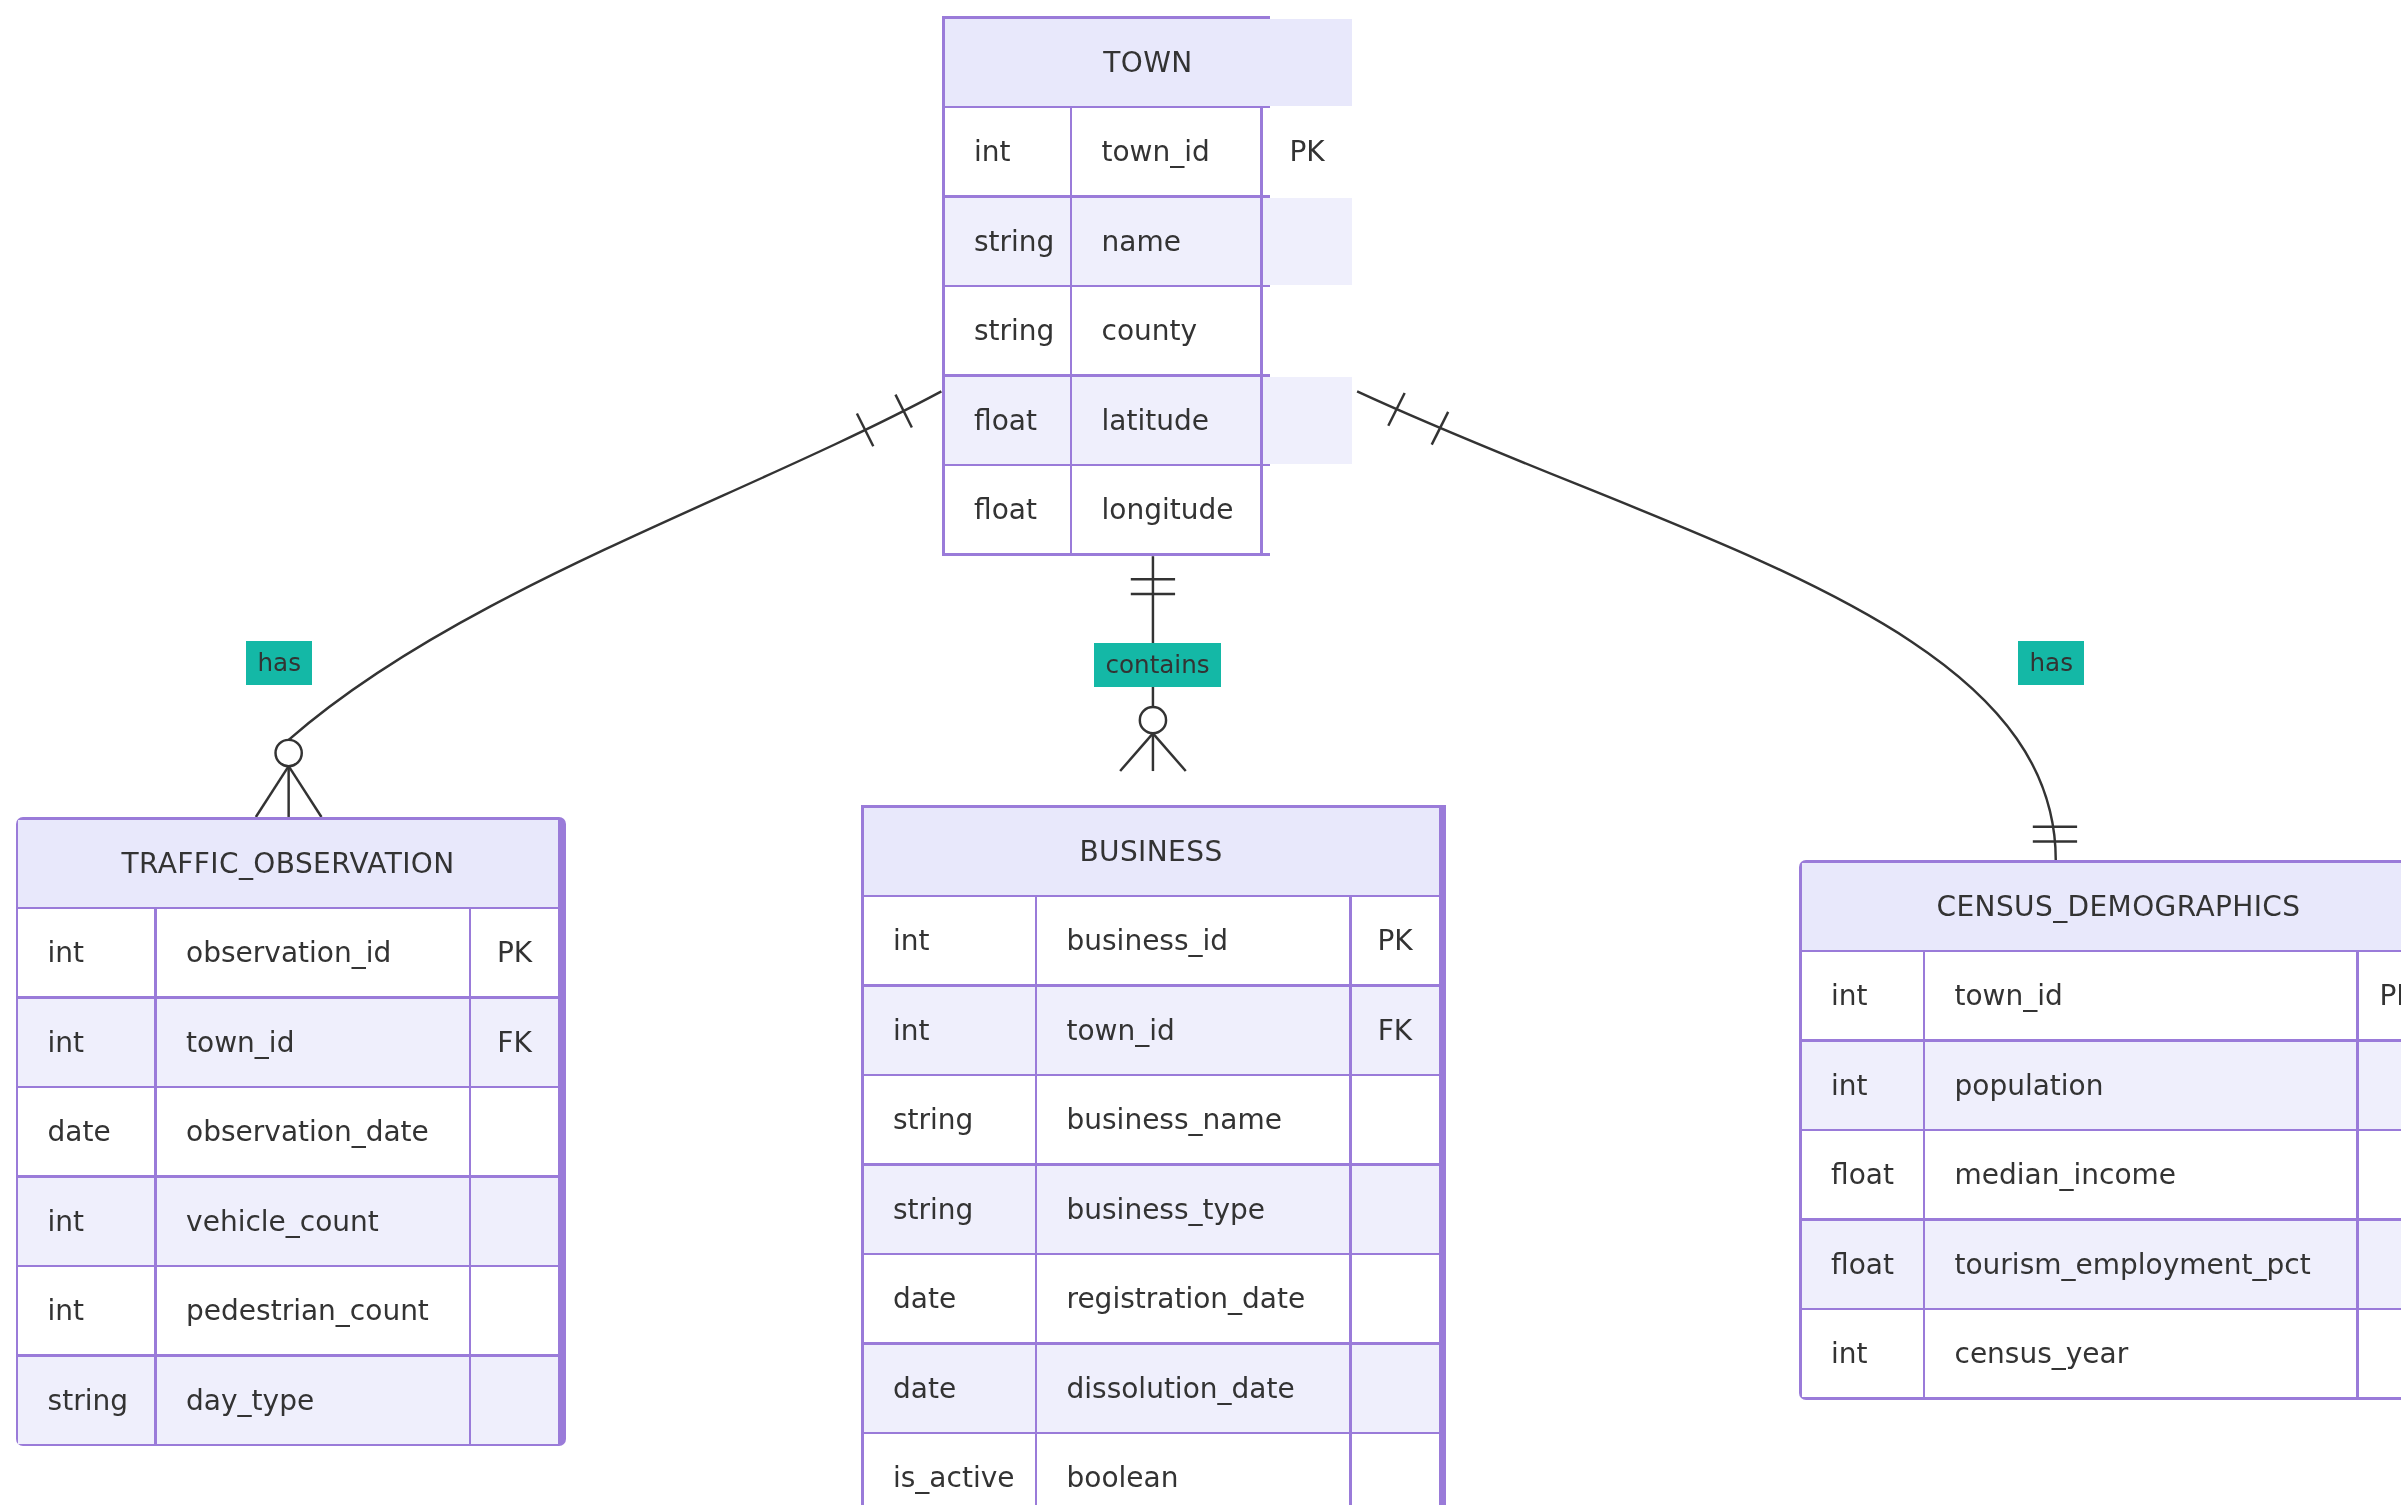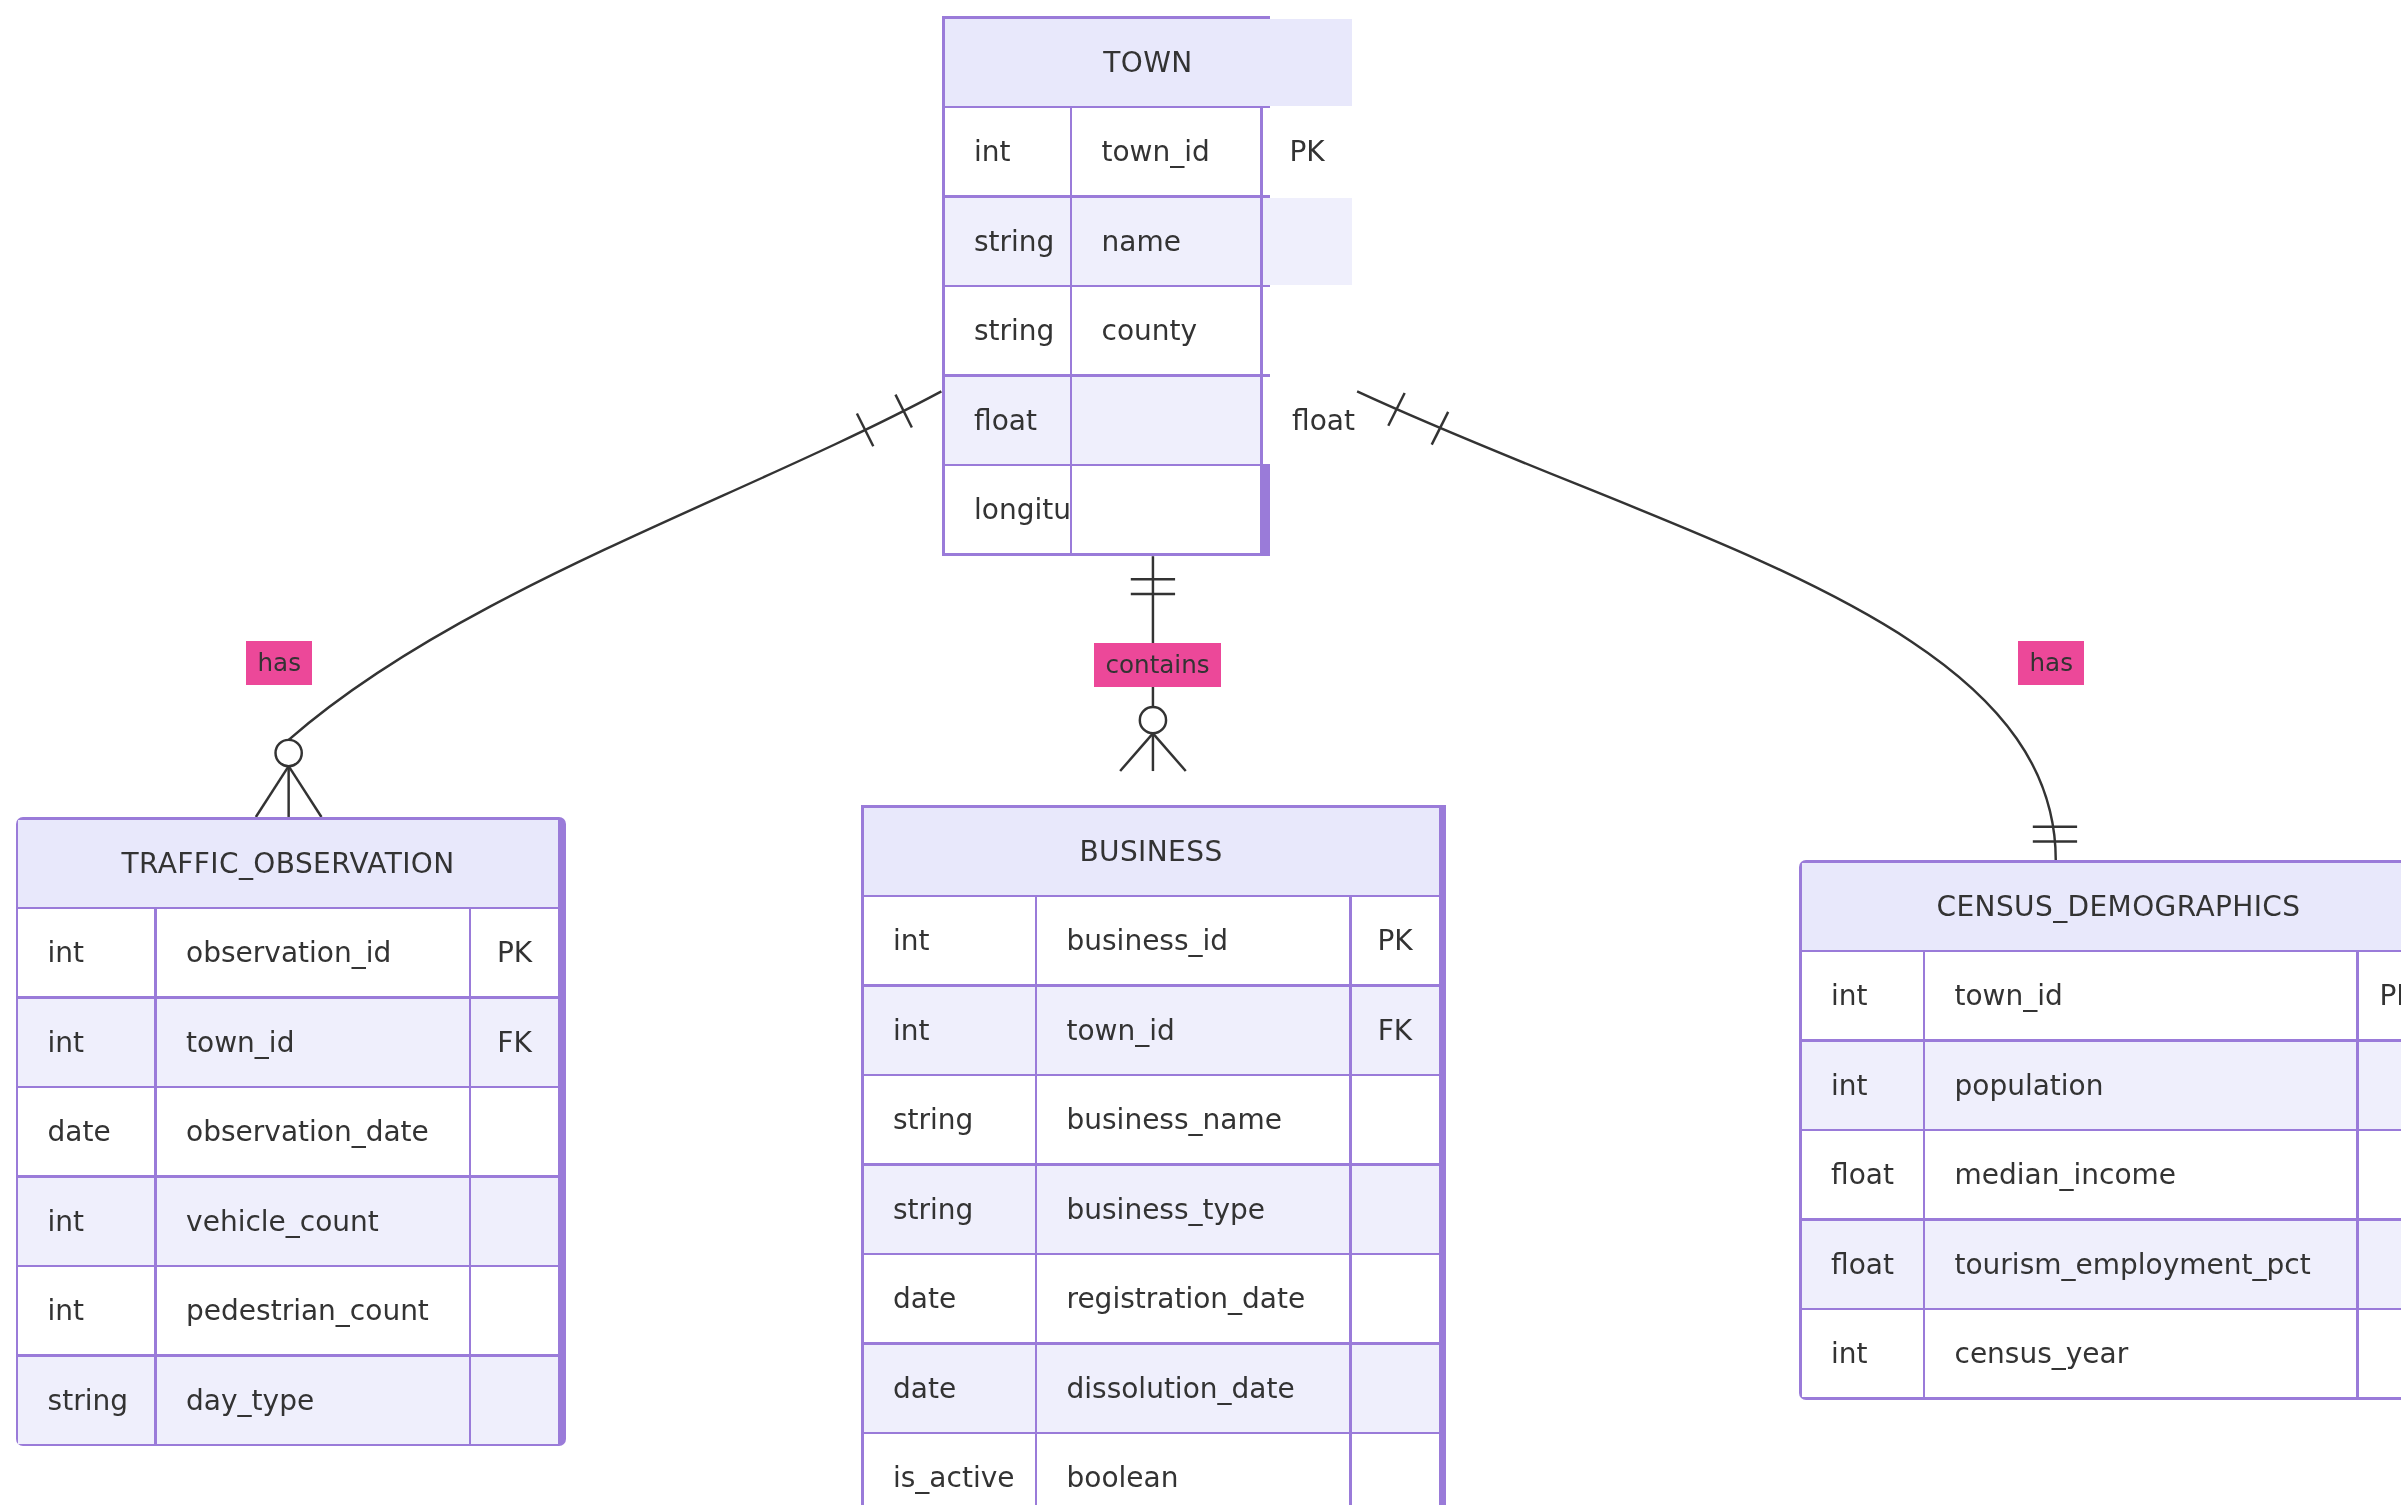--- a/index.html
+++ b/index.html
@@ -47,21 +47,21 @@
   }
   .entity .cell.key { justify-content: center; padding-left: 0; }
   .entity .cell.even { background: #efeffc; }
   .entity.town    { left: 942px; top: 16.4px;   width: 328px; grid-template-columns: 125px 188px 89px; grid-auto-rows: 87px; }
   .entity.traffic { left: 15.6px;   top: 817px;  width: 550px; grid-template-columns: 136px 312px 87px; grid-auto-rows: 87px; border-radius: 7px; }
   .entity.business{ left: 861px; top: 771px;  width: 585px; grid-template-columns: 171px 312px 87px; grid-auto-rows: 87px; margin-top: 34px; }
   .entity.census  { left: 1799px; top: 860px; width: 676px; grid-template-columns: 121px 431px 77px;  grid-auto-rows: 87px; border-radius: 7px; }
   .rel-label {
     position: absolute;
     z-index: 3;
-    background: #ec4899;
+    background: #14b8a6;
     font-size: 24.6px;
     line-height: 1;
     padding: 9.8px 11.5px;
     color: #333333;
   }
   .rel-label.l1 { left: 246px;  top: 641px; }
   .rel-label.l2 { left: 1085px; top: 643px; margin-left: 9px; }
   .rel-label.l3 { left: 2018px; top: 641px; }
 </style>
 </head>
@@ -109,20 +109,21 @@
     <div class="cell">int</div>
     <div class="cell">town_id</div>
     <div class="cell key">PK</div>
     <div class="cell even">string</div>
     <div class="cell even">name</div>
     <div class="cell even key"></div>
     <div class="cell">string</div>
     <div class="cell">county</div>
     <div class="cell key"></div>
     <div class="cell even">float</div>
+    <div class="cell even">latitude</div>
     <div class="cell even key"></div>
     <div class="cell">float</div>
     <div class="cell">longitude</div>
     <div class="cell key"></div>
   </div>
 
   <div class="entity traffic">
     <div class="hdr">TRAFFIC_OBSERVATION</div>
     <div class="cell">int</div>
     <div class="cell">observation_id</div>

